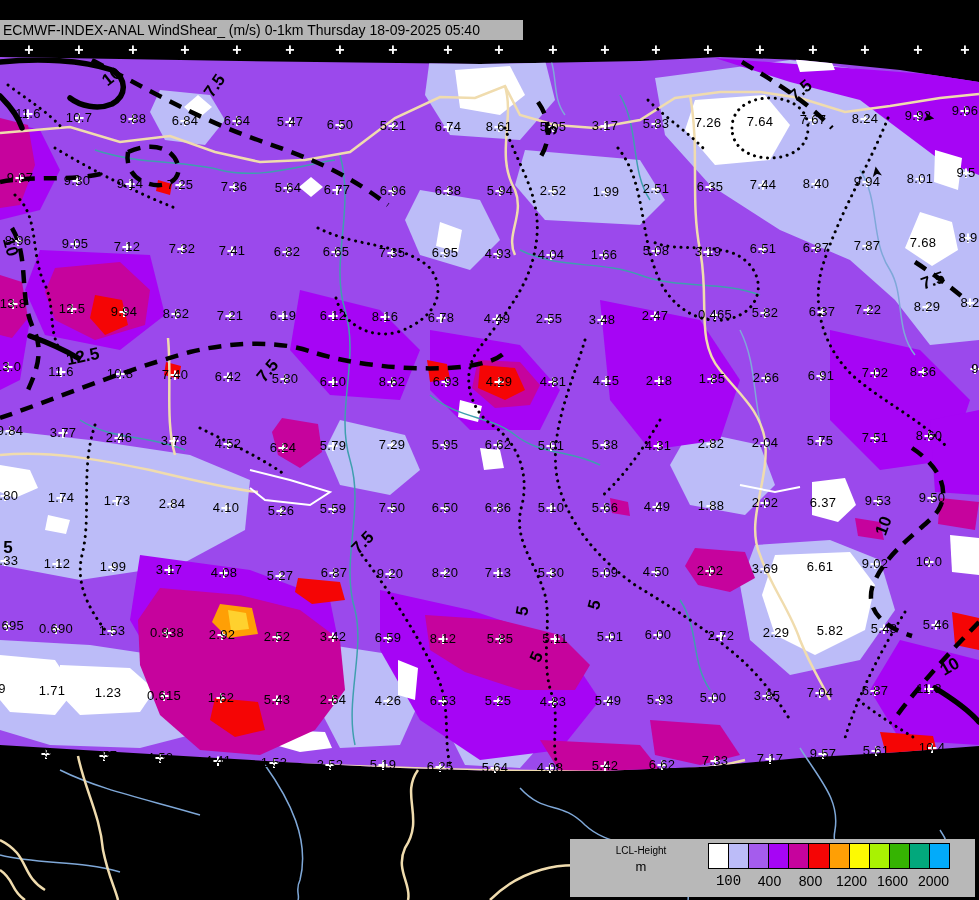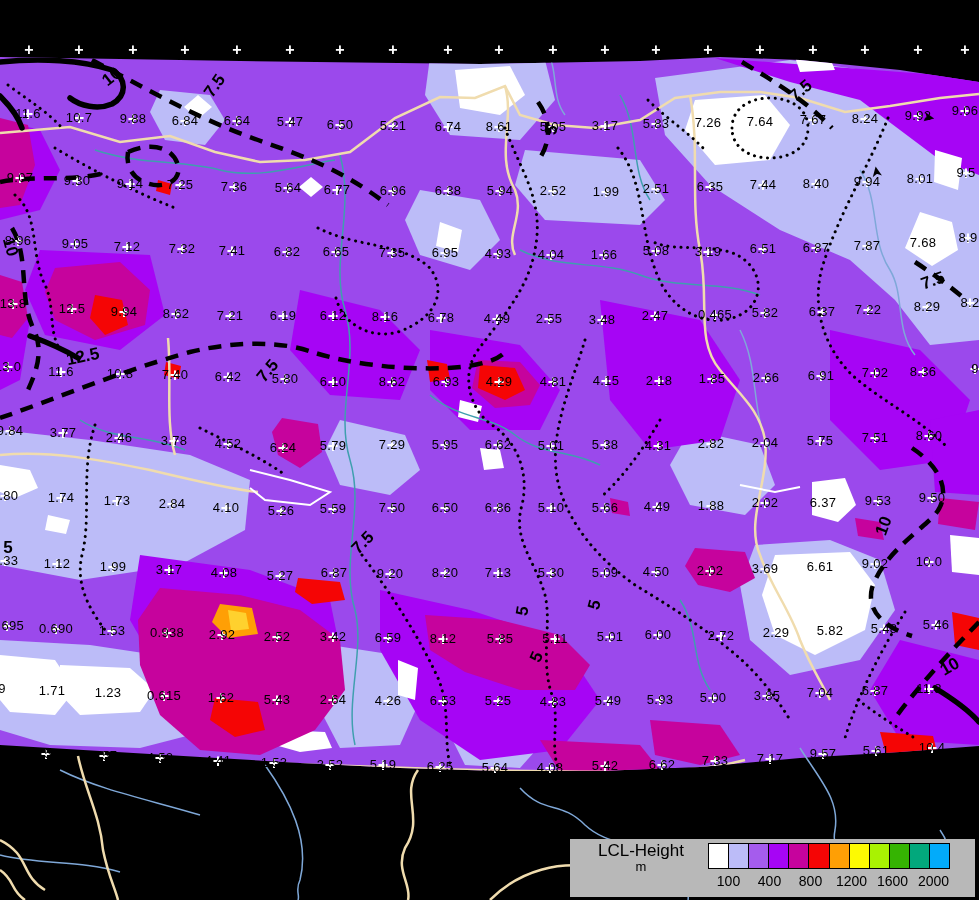--- a/index.html
+++ b/index.html
@@ -15,21 +15,21 @@
   .val .cross{position:absolute;left:50%;top:58%;transform:translate(-50%,-50%);
               color:#fff;font-size:18px;font-weight:700;}
   .val .num{position:relative;letter-spacing:.3px;}
   .clabel{position:absolute;font-weight:700;font-size:17px;color:#000;white-space:nowrap;}
   .tick-cross{position:absolute;transform:translate(-50%,-50%);color:#fff;
               font-size:16px;font-weight:700;}
   .glyph{position:absolute;color:#000;font-size:13px;font-weight:700;}
   #legend{position:absolute;left:570px;top:839px;width:405px;height:58px;background:#b8b8b8;}
   #legend-text{position:absolute;left:4px;top:3px;width:134px;text-align:center;color:#000;}
   #legend-text .l1{font-size:13.5px;line-height:17px;}
-  #legend-text .l2{font-size:17px;line-height:17px;}
+  #legend-text .l2{font-size:10px;line-height:17px;}
   #legend-text .l3{font-size:13px;line-height:16px;}
   #legend-swatches{position:absolute;left:138px;top:4px;display:flex;}
   .sw{width:19.1px;height:24px;border:1.4px solid #000;border-left-width:0;}
   .sw:first-child{border-left-width:1.4px;}
   #legend-ticks{position:absolute;left:0;top:32px;width:100%;height:20px;}
   .lt{position:absolute;top:2px;width:44px;text-align:center;font-size:14px;color:#000;}
 </style>
 </head>
 <body>
 
@@ -449,20 +449,23 @@
       <div class="tick-cross" style="left: 708px; top: 50px;">+</div>
       <div class="tick-cross" style="left: 760px; top: 50px;">+</div>
       <div class="tick-cross" style="left: 813px; top: 50px;">+</div>
       <div class="tick-cross" style="left: 865px; top: 50px;">+</div>
       <div class="tick-cross" style="left: 918px; top: 50px;">+</div>
       <div class="tick-cross" style="left: 965px; top: 50px;">+</div>
       <div class="glyph" style="left: 929px; top: 117px; transform: translate(-50%, -50%) rotate(10deg);">➤</div>
       <div class="glyph" style="left: 876px; top: 172px; transform: translate(-50%, -50%) rotate(-100deg);">➤</div>
     </div>
 
+<div class="hdr" id="hdr2">
+  <span>ECMWF-INDEX-ANAL WindShear_ (m/s) 0-1km Thursday 18-09-2025 05:40</span>
+</div>
 
 <div id="legend">
   <div id="legend-text">
     <div class="l2">LCL-Height</div>
     <div class="l3">m</div>
   </div>
   <div id="legend-swatches">
         <div class="sw" style="background: rgb(255, 255, 255);"></div>
         <div class="sw" style="background: rgb(188, 188, 248);"></div>
         <div class="sw" style="background: rgb(165, 92, 237);"></div>
@@ -470,21 +473,21 @@
         <div class="sw" style="background: rgb(198, 3, 157);"></div>
         <div class="sw" style="background: rgb(245, 5, 5);"></div>
         <div class="sw" style="background: rgb(255, 159, 5);"></div>
         <div class="sw" style="background: rgb(253, 250, 2);"></div>
         <div class="sw" style="background: rgb(169, 242, 2);"></div>
         <div class="sw" style="background: rgb(53, 180, 2);"></div>
         <div class="sw" style="background: rgb(2, 168, 124);"></div>
         <div class="sw" style="background: rgb(2, 171, 250);"></div>
       </div>
   <div id="legend-ticks">
-        <div class="lt" style="left: 136.5px;">100</div>
+        <div class="lt" style="left: 136.5px; font-family: Liberation Mono, monospace;">100</div>
         <div class="lt" style="left: 177.5px;">400</div>
         <div class="lt" style="left: 218.5px;">800</div>
         <div class="lt" style="left: 259.5px;">1200</div>
         <div class="lt" style="left: 300.5px;">1600</div>
         <div class="lt" style="left: 341.5px;">2000</div>
       </div>
 </div>
 
 </div>
 

